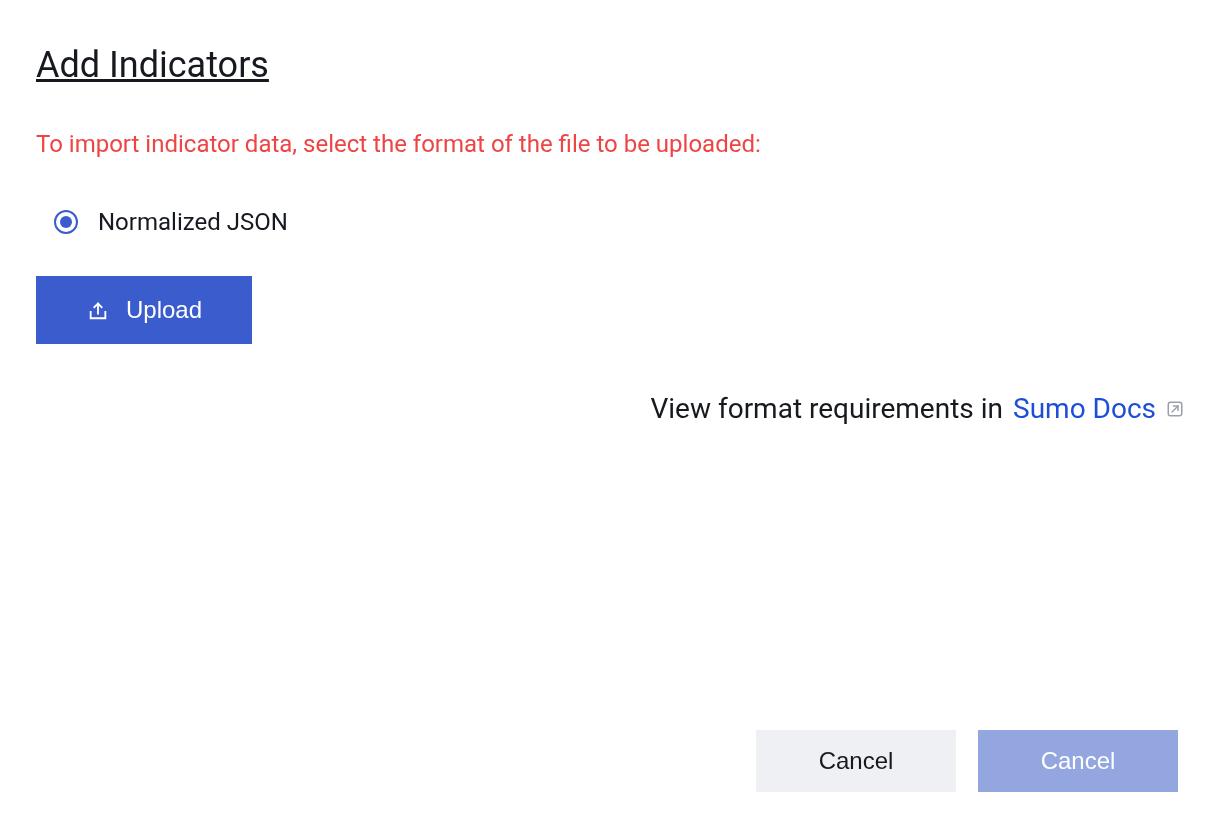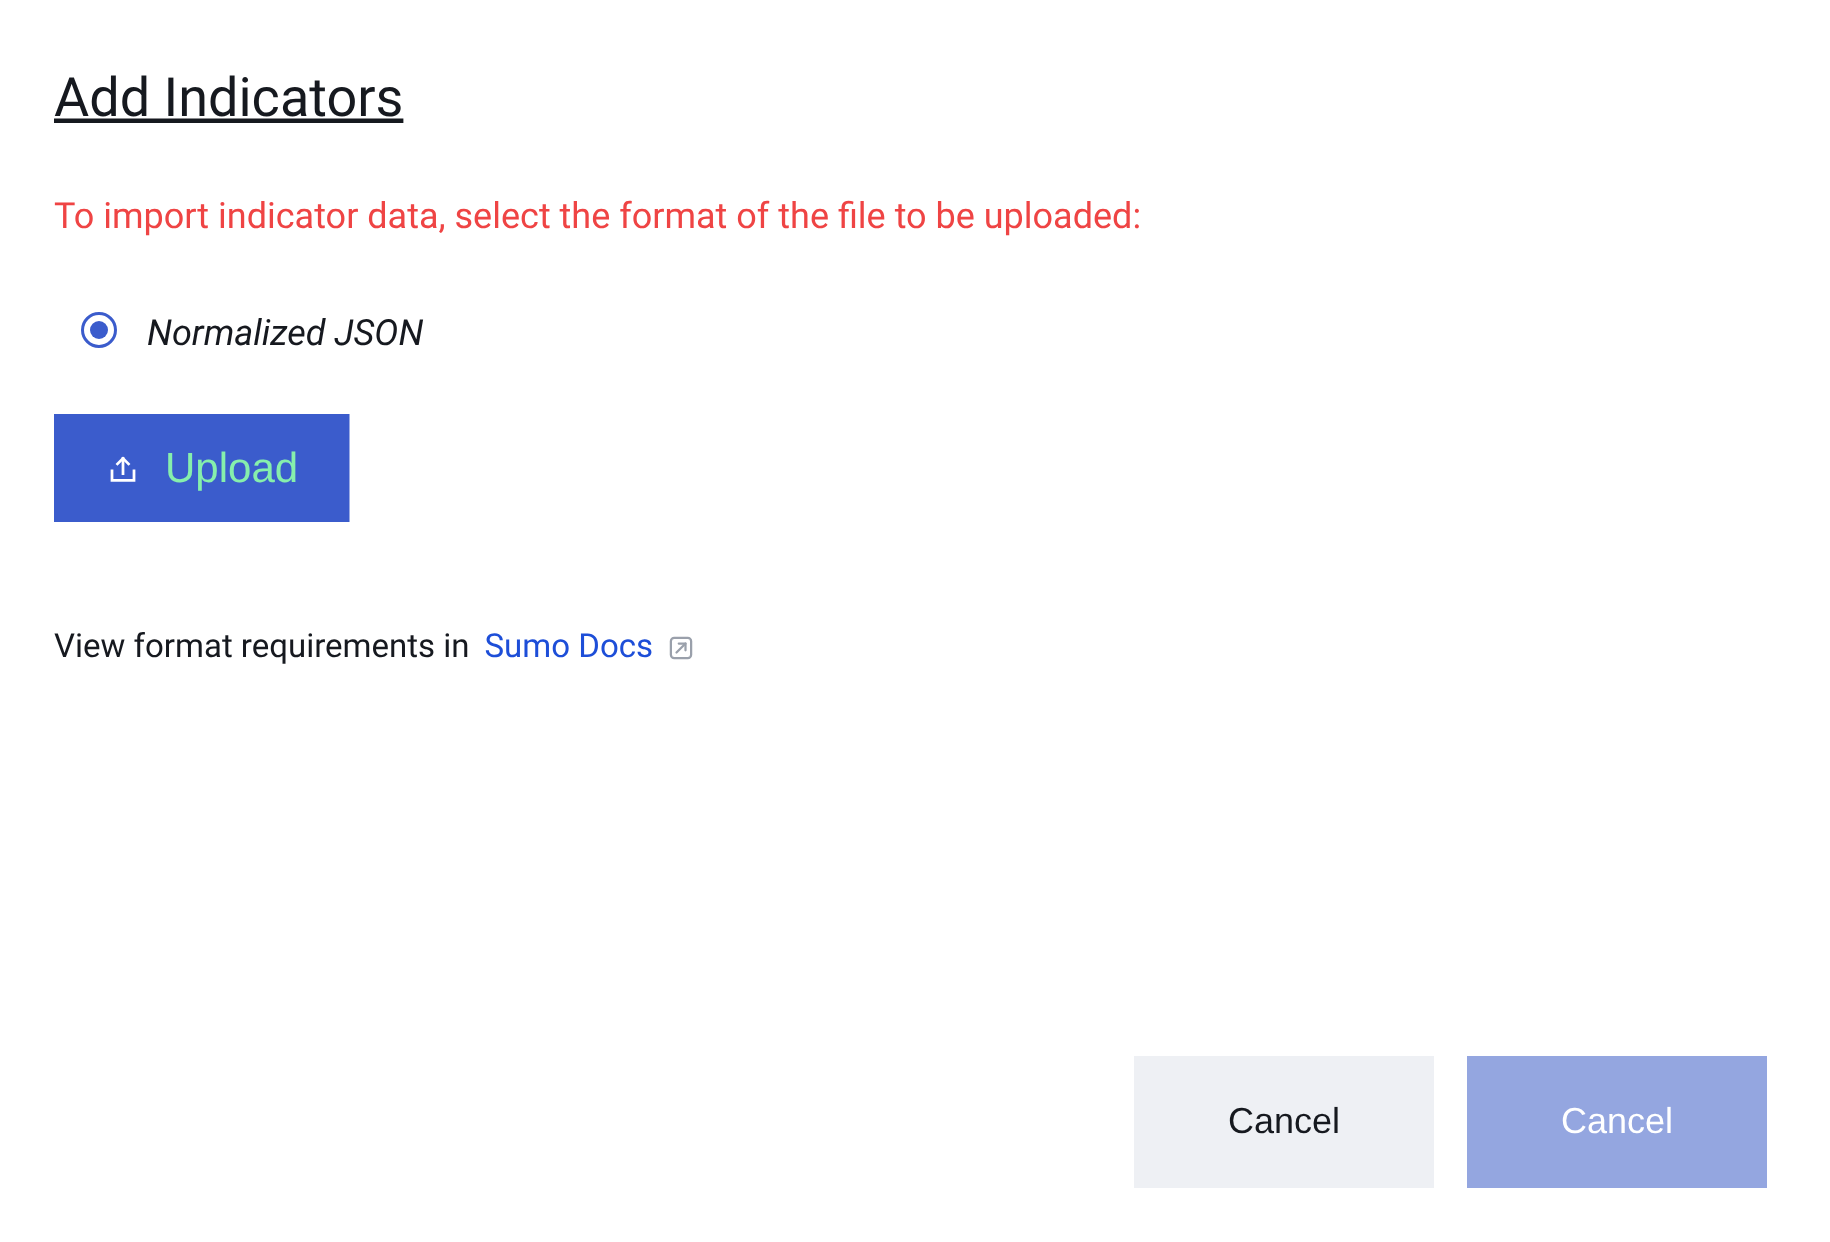--- a/index.html
+++ b/index.html
@@ -32,23 +32,23 @@
       font-weight: 400;
       color: #ef4444;
       margin-bottom: 50px;
     }
     .radio-group {
       margin-left: 18px;
       margin-bottom: 40px;
     }
     .radio-option {
       display: flex;
+      align-items: center;
       margin-bottom: 16px;
       cursor: pointer;
-      font-style: italic;
     }
     .radio-circle {
       width: 24px;
       height: 24px;
       border-radius: 50%;
       border: 2.5px solid #c8ccd4;
       display: flex;
       align-items: center;
       justify-content: center;
       margin-right: 20px;
@@ -68,41 +68,42 @@
       display: block;
     }
     .radio-label {
       font-size: 24px;
       color: #16191f;
     }
     .upload-button {
       display: inline-flex;
       align-items: center;
       background: #3b5ccc;
-      color: #86efac;
+      color: #ffffff;
       border: none;
-      padding: 20px 34px;
-      font-size: 28px;
+      padding: 20px 50px;
+      font-size: 24px;
       font-weight: 400;
       cursor: pointer;
       gap: 16px;
     }
     .upload-icon {
       width: 24px;
       height: 24px;
       display: inline-flex;
       align-items: center;
       justify-content: center;
     }
     .docs-row {
-      margin-top: 71px;
-      font-size: 22px;
+      margin-top: 48px;
+      font-size: 28px;
       display: flex;
       align-items: center;
       gap: 10px;
+      justify-content: flex-end;
     }
     .docs-prefix {
       color: #16191f;
     }
     .docs-link {
       color: #1d4ed8;
       text-decoration: none;
       cursor: pointer;
     }
     .external-icon {
@@ -115,21 +116,21 @@
     }
     .footer-buttons {
       position: absolute;
       bottom: 36px;
       right: 42px;
       display: flex;
       gap: 22px;
     }
     .btn {
       min-width: 200px;
-      height: 88px;
+      height: 62px;
       border: none;
       font-size: 24px;
       font-weight: 400;
       cursor: pointer;
       display: flex;
       align-items: center;
       justify-content: center;
     }
     .btn-cancel {
       background: #eef0f4;

